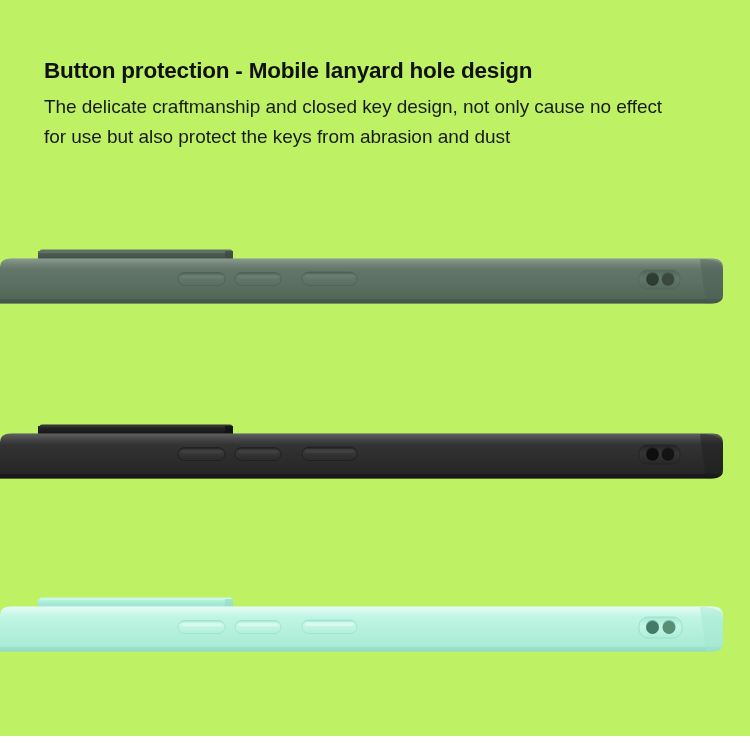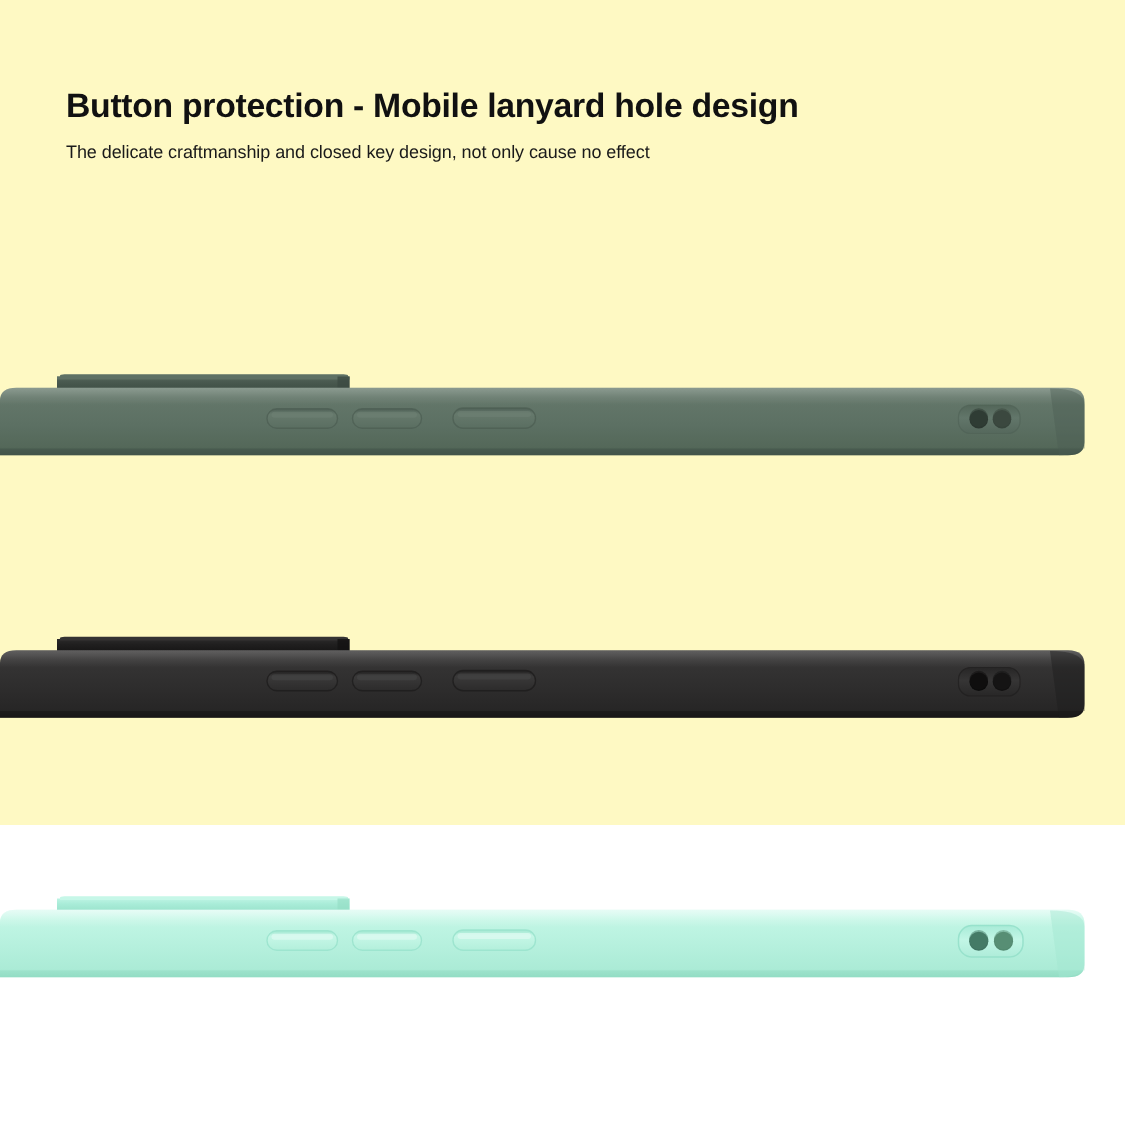--- a/index.html
+++ b/index.html
@@ -12,43 +12,43 @@
     width: 750px;
     height: 750px;
     font-family: "Liberation Sans", sans-serif;
     color: #111111;
     overflow: hidden;
     position: relative;
   }
 
   .page {
     width: 750px;
-    height: 550px;
+    height: 736px;
     position: relative;
-    background: #fef9c3;
+    background: #bef264;
   }
 
   
   .text-block {
     position: absolute;
     left: 44px;
     top: 58px;
     width: 668px;
   }
   .headline {
     font-size: 22.5px;
     font-weight: bold;
     letter-spacing: -0.2px;
     line-height: 1.18;
     margin: 0 0 7px 0;
     color: #111111;
     white-space: nowrap;
   }
   .subline {
-    font-size: 12px;
+    font-size: 19px;
     font-weight: normal;
     line-height: 1.62;
     margin: 0;
     color: #1a1a1a;
     letter-spacing: -0.05px;
     white-space: nowrap;
   }
 
   
   .phone {
@@ -68,20 +68,21 @@
   }
 </style>
 </head>
 <body>
 
 <div class="page">
 
   <div class="text-block">
     <h1 class="headline">Button protection - Mobile lanyard hole design</h1>
     <p class="subline">The delicate craftmanship and closed key design, not only cause no effect</p>
+    <p class="subline">for use but also protect the keys from abrasion and dust</p>
   </div>
 
   <div class="phone phone-1">
     <svg viewBox="0 0 750 80" xmlns="http://www.w3.org/2000/svg">
       <defs>
         <linearGradient id="g1-body" x1="0" y1="0" x2="0" y2="1">
           <stop offset="0%" stop-color="#728578"></stop>
           <stop offset="14%" stop-color="#64776a"></stop>
           <stop offset="55%" stop-color="#5c7063"></stop>
           <stop offset="88%" stop-color="#546859"></stop>

